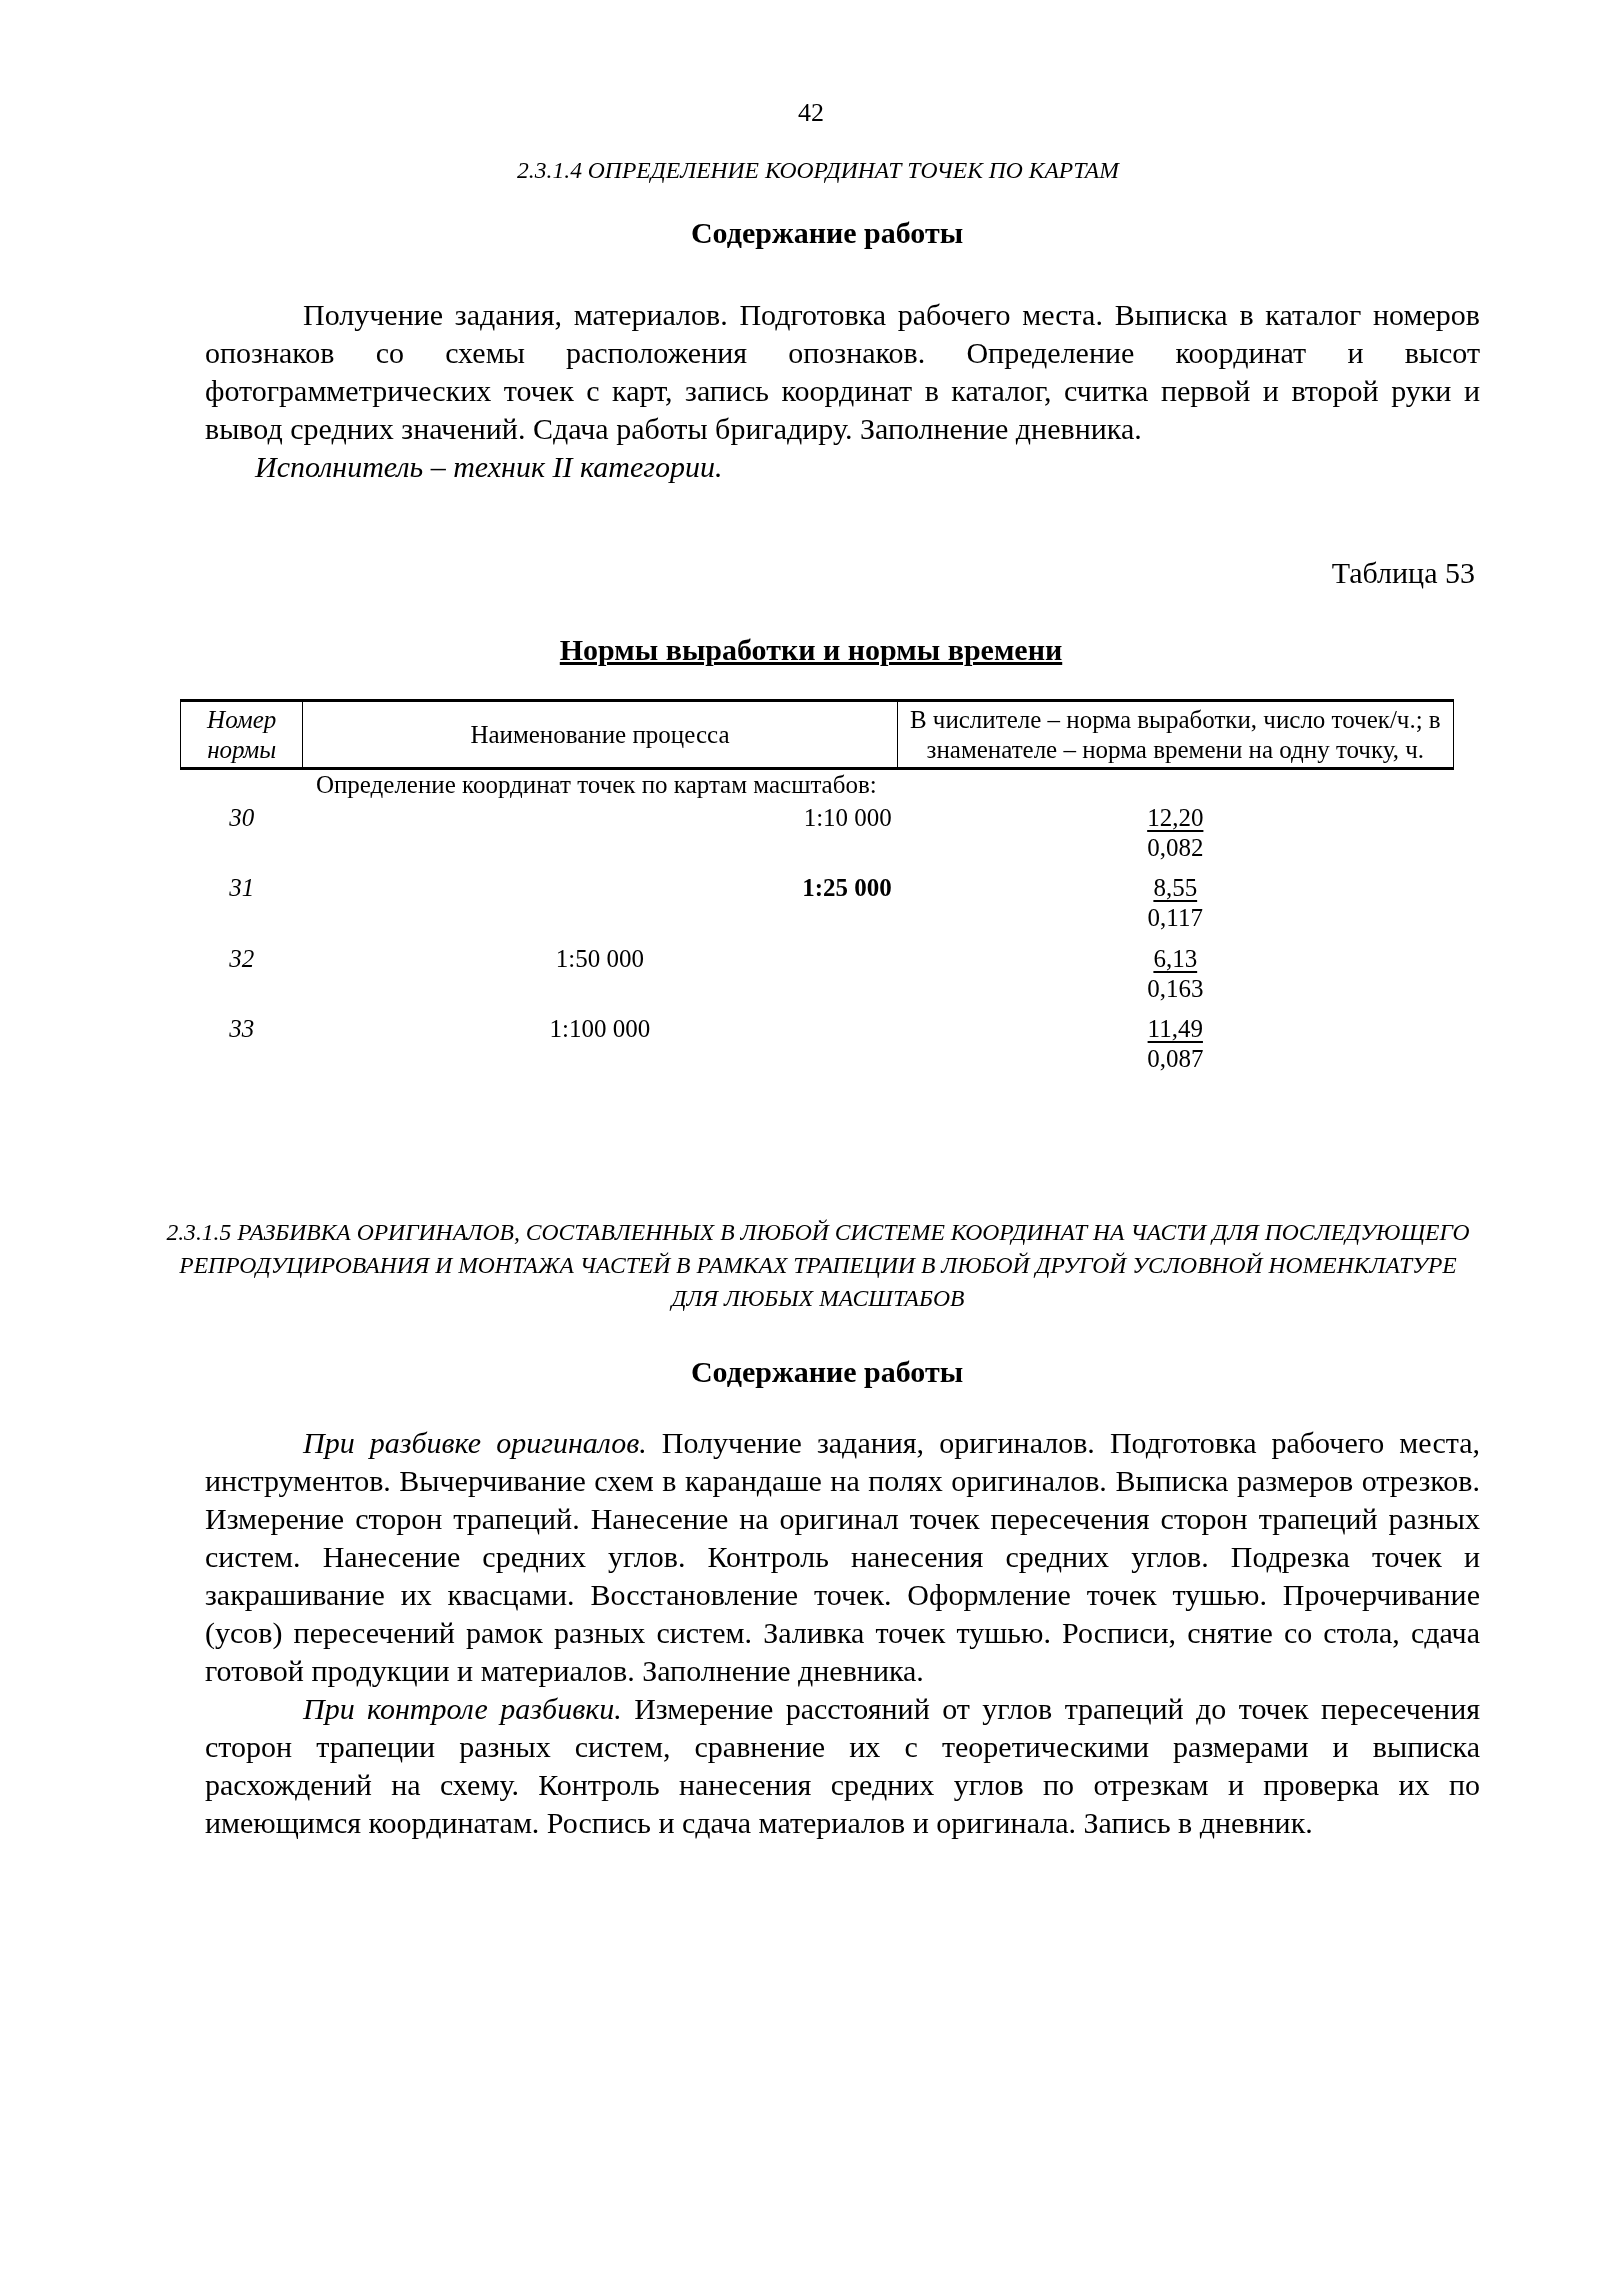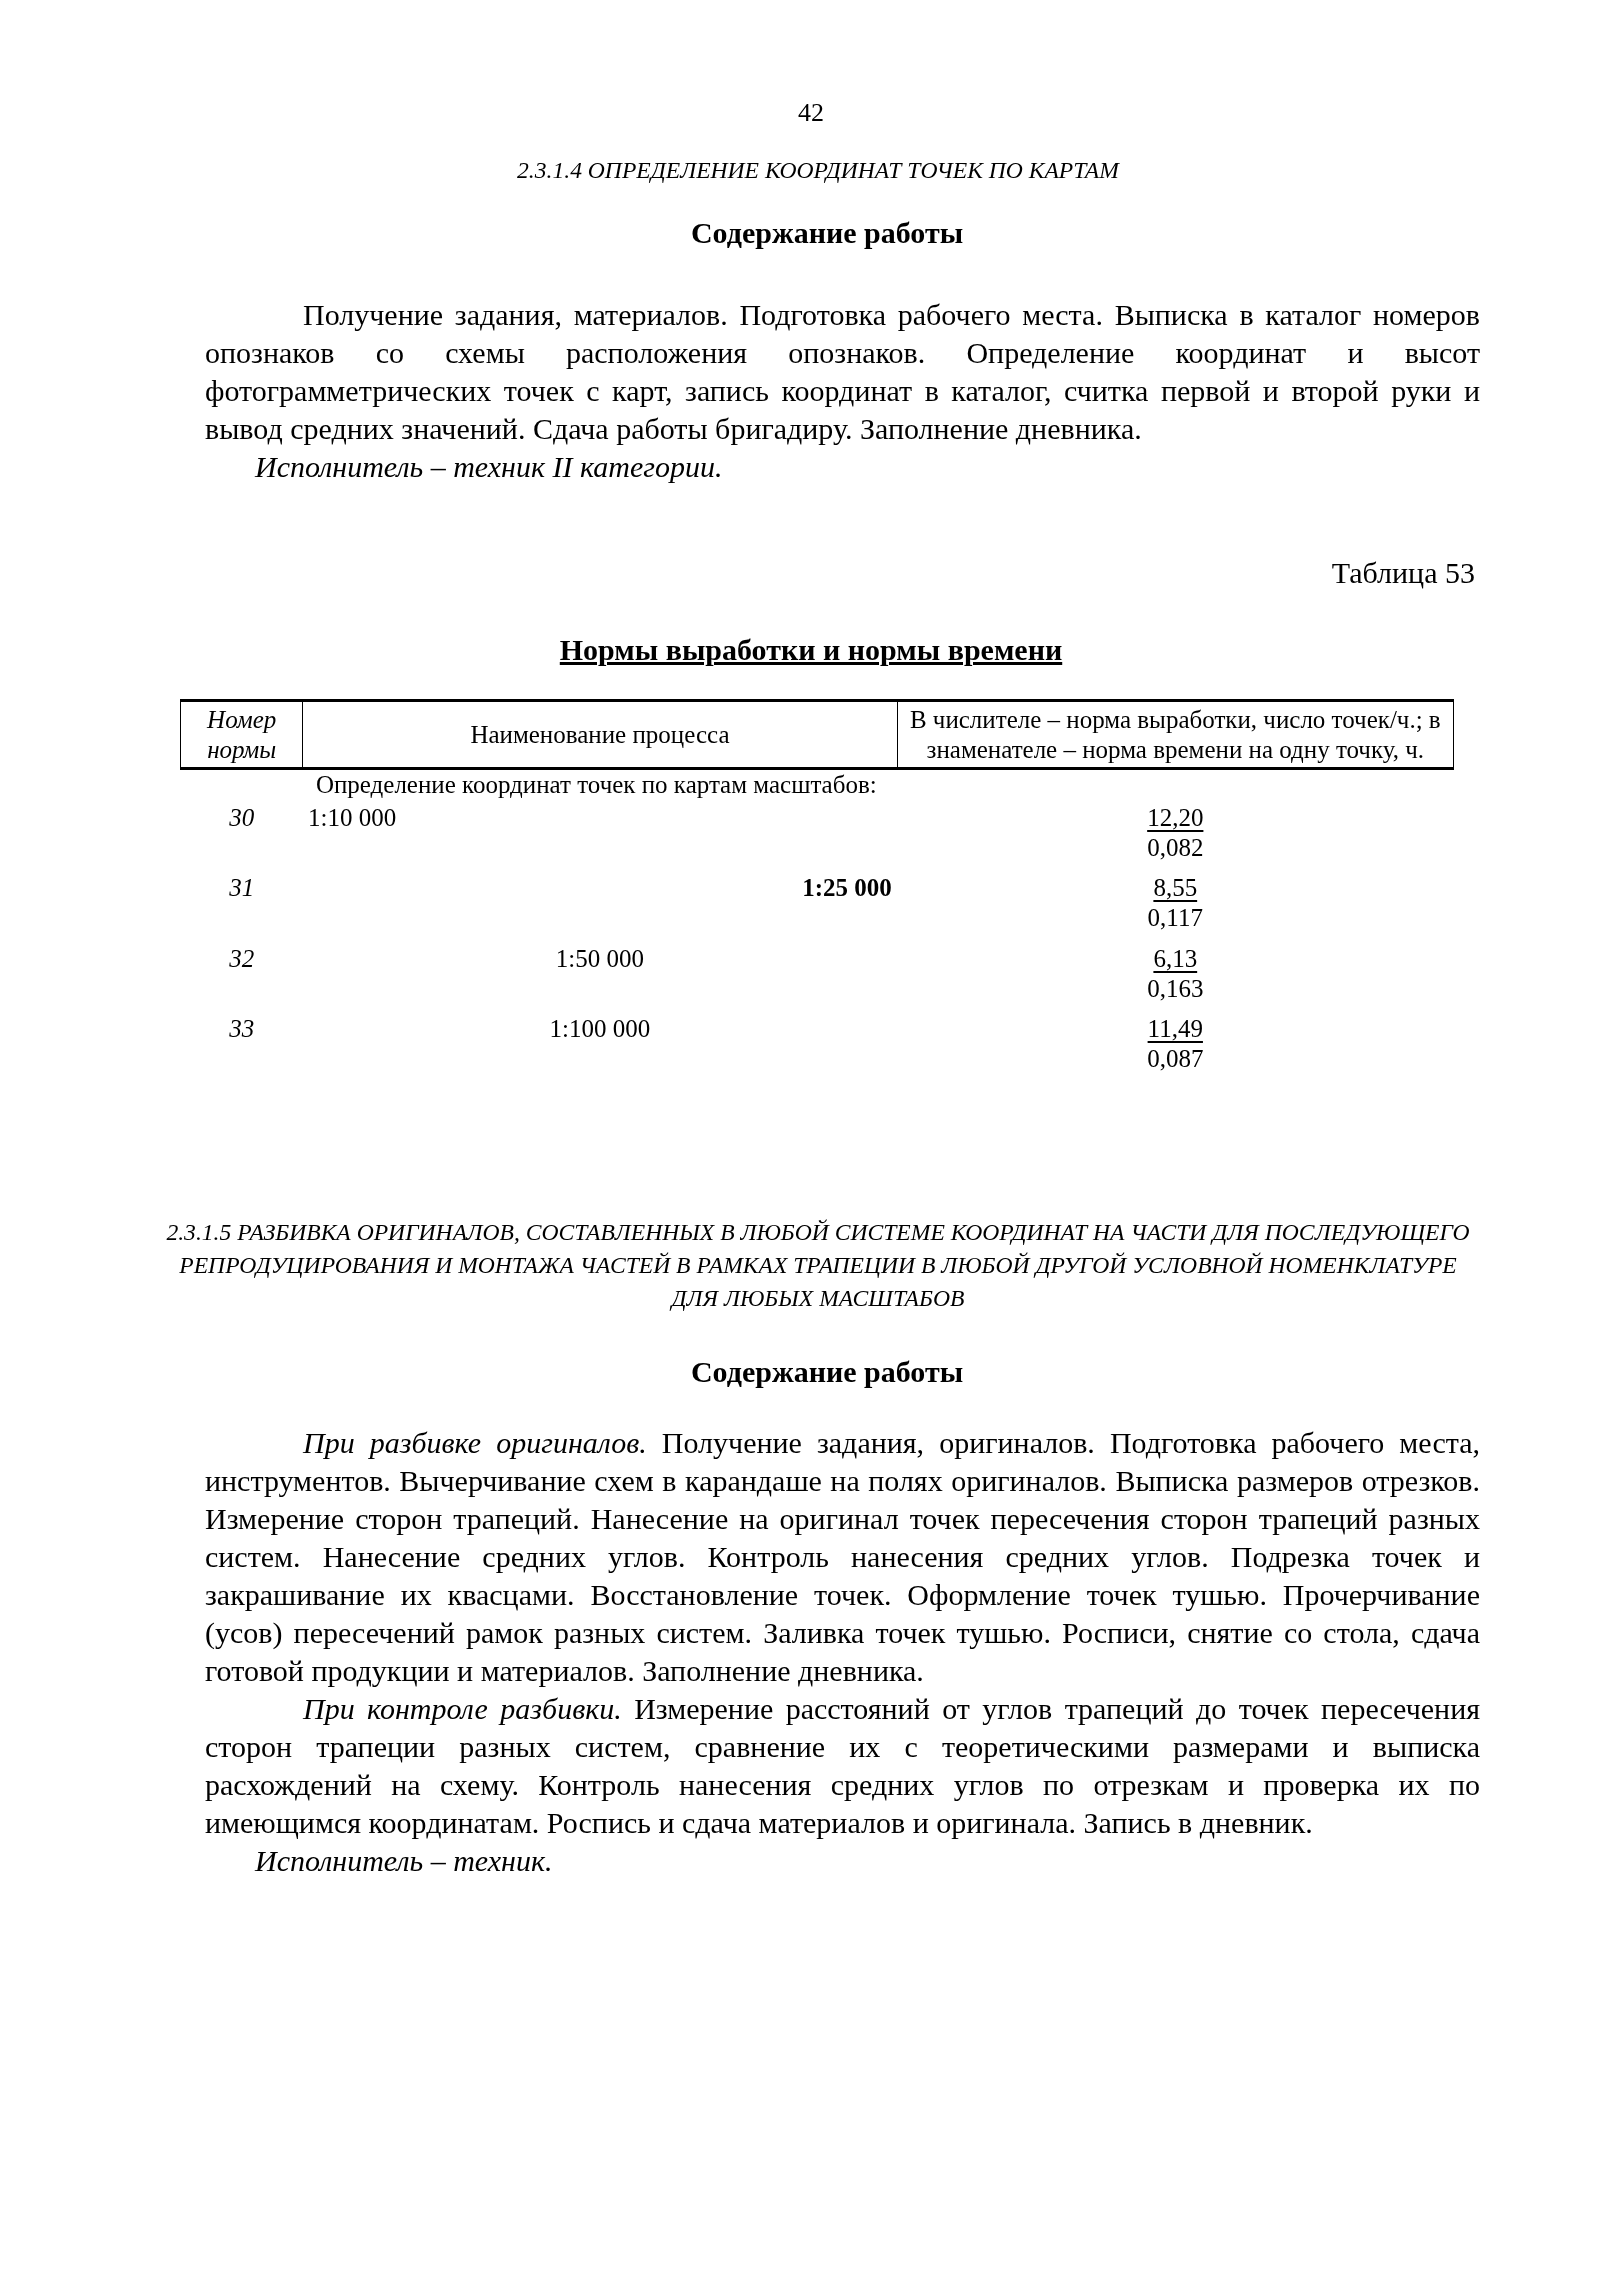--- a/index.html
+++ b/index.html
@@ -58,21 +58,21 @@
       </tr>
     </thead>
     <tbody>
       <tr>
         <td class="c1"></td>
         <td class="c2 grouptext">Определение координат точек по картам масштабов:</td>
         <td class="c3"></td>
       </tr>
       <tr class="datarow">
         <td class="c1">30</td>
-        <td class="c2" style="text-align:left;">1:10 000</td>
+        <td class="c2" style="text-align:right;">1:10 000</td>
         <td class="c3"><span class="frac"><span class="num">12,20</span><span class="den">0,082</span></span></td>
       </tr>
       <tr class="datarow">
         <td class="c1">31</td>
         <td class="c2" style="text-align:right;font-weight:bold;">1:25 000</td>
         <td class="c3"><span class="frac"><span class="num">8,55</span><span class="den">0,117</span></span></td>
       </tr>
       <tr class="datarow">
         <td class="c1">32</td>
         <td class="c2" style="text-align:center;">1:50 000</td>
@@ -86,17 +86,16 @@
     </tbody>
   </table>
 
   <div class="sec-title" style="top:1216px;">2.3.1.5  РАЗБИВКА ОРИГИНАЛОВ, СОСТАВЛЕННЫХ В ЛЮБОЙ СИСТЕМЕ КООРДИНАТ НА ЧАСТИ ДЛЯ ПОСЛЕДУЮЩЕГО РЕПРОДУЦИРОВАНИЯ И МОНТАЖА ЧАСТЕЙ В РАМКАХ ТРАПЕЦИИ В ЛЮБОЙ ДРУГОЙ УСЛОВНОЙ НОМЕНКЛАТУРЕ ДЛЯ ЛЮБЫХ МАСШТАБОВ</div>
 
   <div class="heading" style="top:1355px;">Содержание работы</div>
 
   <div class="para" style="top:1424px;">
     <p class="last"><span class="it">При разбивке оригиналов.</span><span> Получение задания, оригиналов. Подготовка рабочего места, инструментов. Вычерчивание схем в карандаше на полях оригиналов. Выписка размеров отрезков. Измерение сторон трапеций. Нанесение на оригинал точек пересечения сторон трапеций разных систем. Нанесение средних углов. Контроль нанесения средних углов. Подрезка точек и закрашивание их квасцами. Восстановление точек. Оформление точек тушью. Прочерчивание (усов) пересечений рамок разных систем. Заливка точек тушью. Росписи, снятие со стола, сдача готовой продукции и материалов. Заполнение дневника.</span></p>
     <p class="last"><span class="it">При контроле разбивки.</span><span> Измерение расстояний от углов трапеций до точек пересечения сторон трапеции разных систем, сравнение их с теоретическими размерами и выписка расхождений на схему. Контроль нанесения средних углов по отрезкам и проверка их по имеющимся координатам. Роспись и сдача материалов и оригинала. Запись в дневник.</span></p>
-    <p class="exec">Исполнитель – техник.</p>
   </div>
 
 </div>
 
 
 </body></html>

